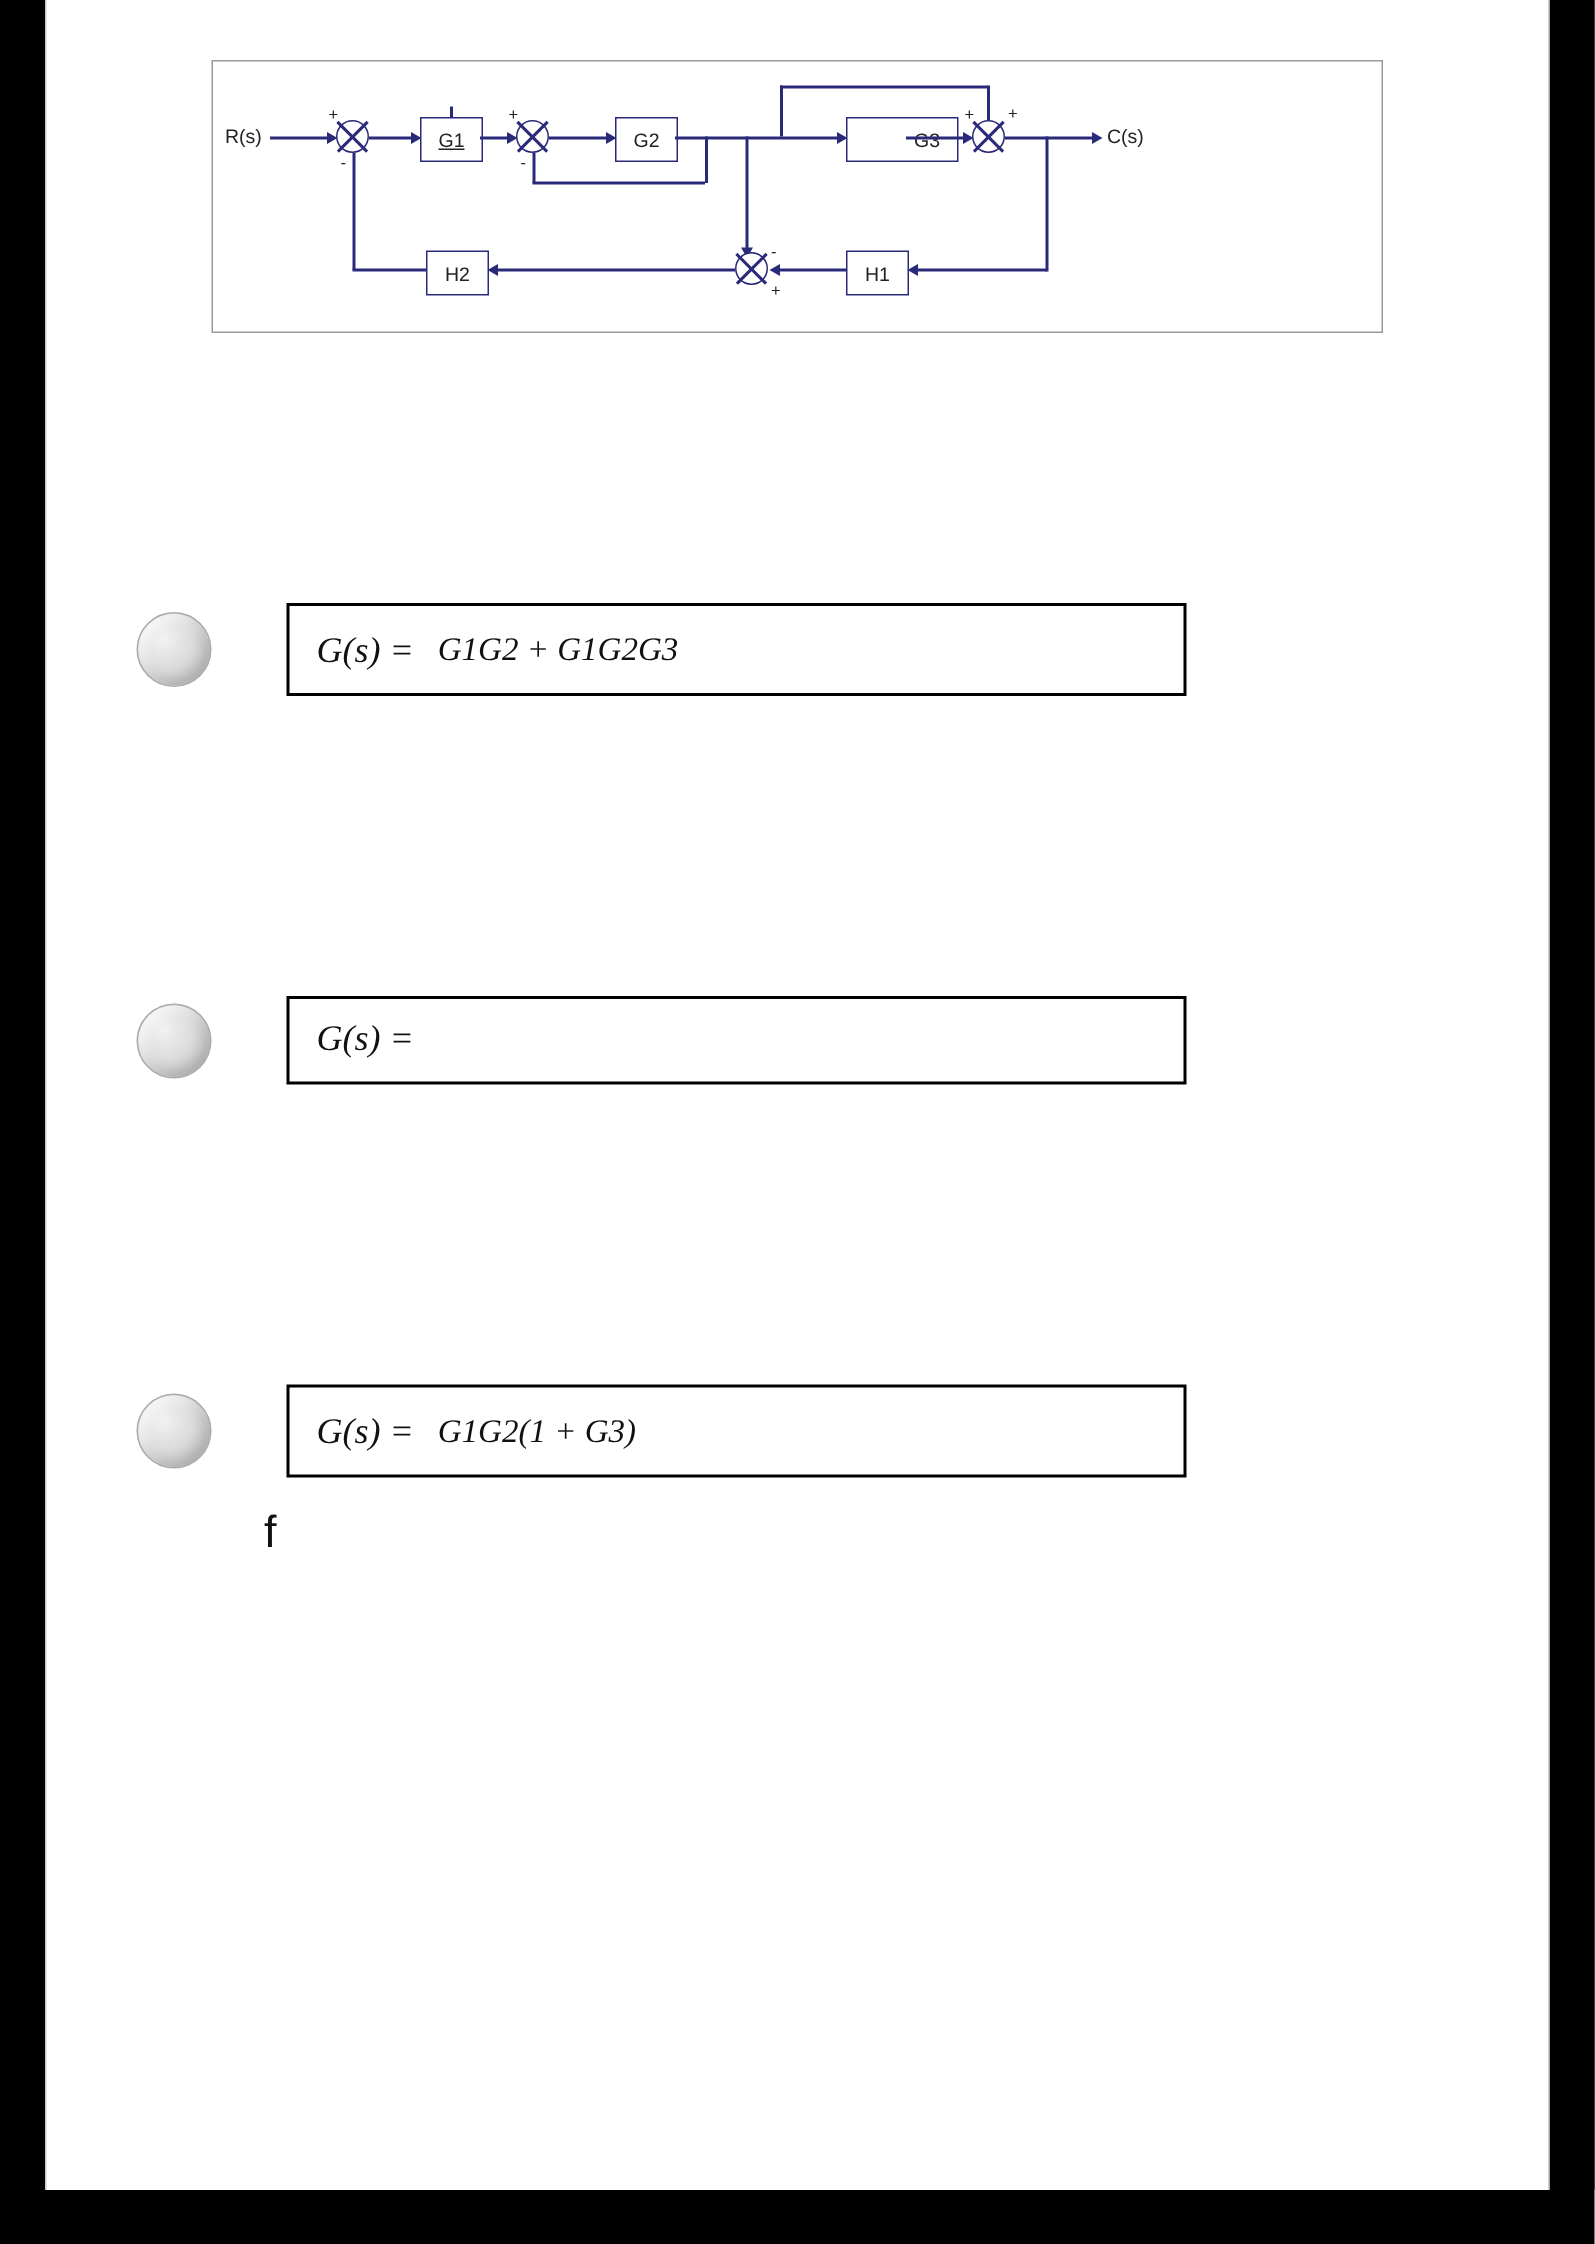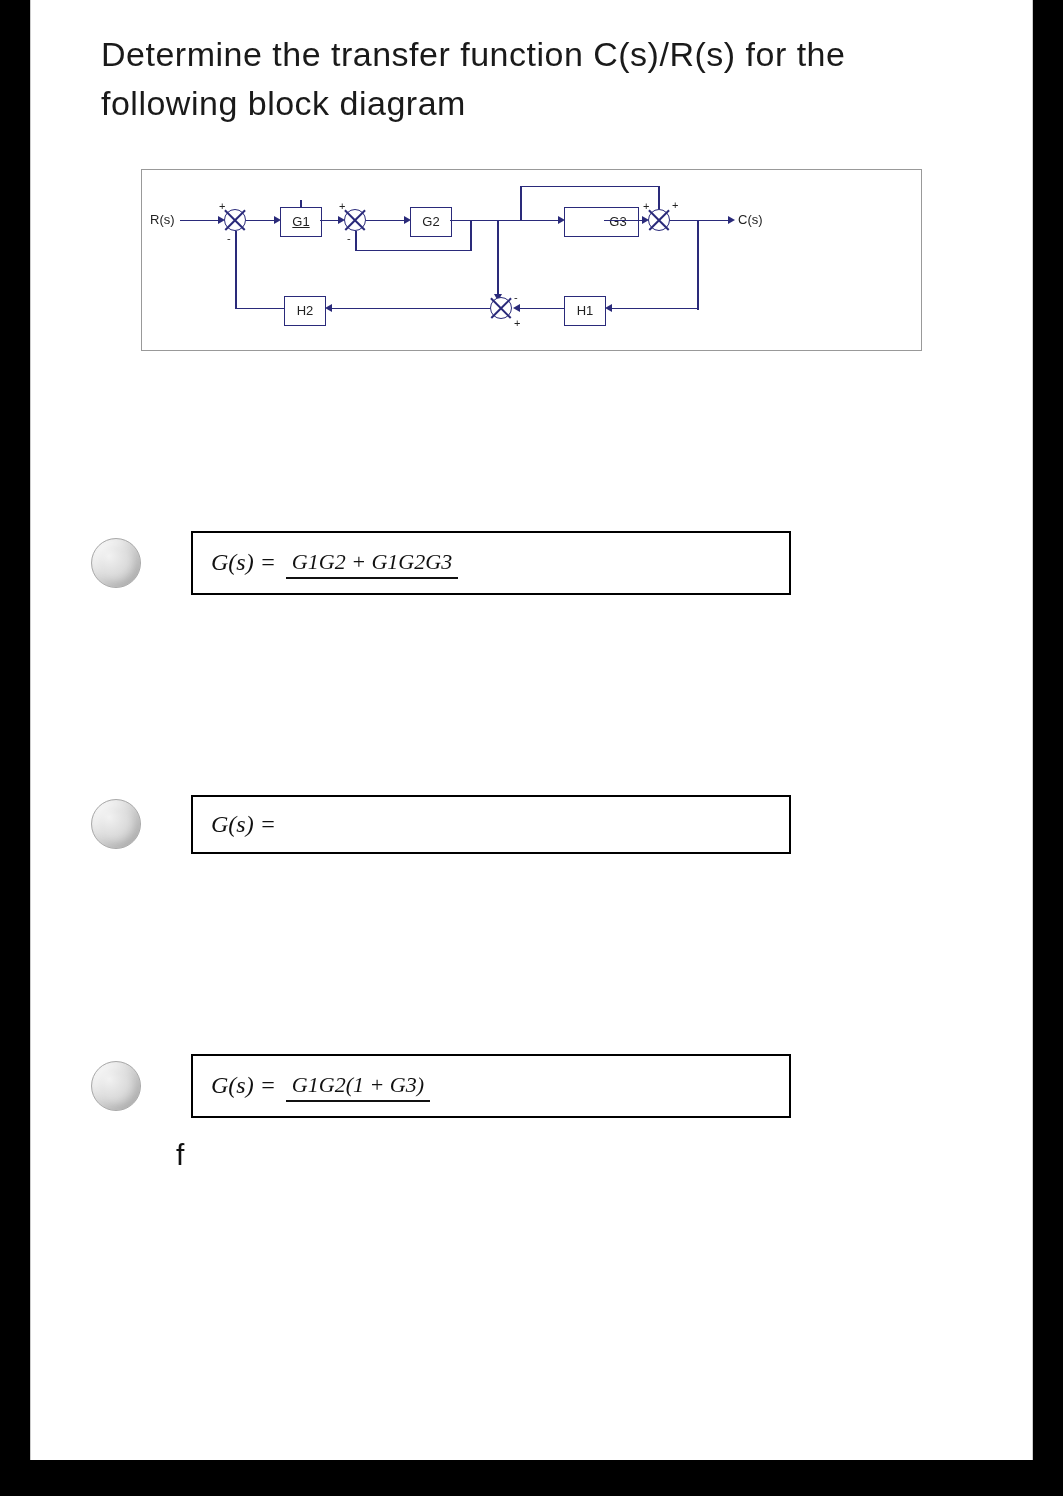--- a/index.html
+++ b/index.html
@@ -139,31 +139,31 @@
     box-shadow: inset -4px -4px 8px rgba(0,0,0,0.15), inset 4px 4px 8px rgba(255,255,255,0.7);
   }
   .option-box {
     border: 2.5px solid #000;
     padding: 14px 18px;
     min-width: 600px;
     box-sizing: border-box;
   }
   .eq {
     display: flex;
-    align-items: center;
+    align-items: flex-end;
     font-family: "Cambria Math", "Times New Roman", serif;
     font-style: italic;
     font-size: 24px;
     color: #111;
     white-space: nowrap;
   }
   .eq .lhs { margin-right: 10px; }
   .frac {
     display: inline-flex;
-    flex-direction: column;
+    flex-direction: row;
     align-items: center;
     font-style: italic;
   }
   .frac .num, .frac .den {
     padding: 2px 6px;
     text-align: center;
     font-size: 22px;
   }
   .frac .bar {
     align-self: stretch;
@@ -176,21 +176,20 @@
     margin-left: 115px;
     margin-top: 20px;
     color: #111;
   }
 </style>
 </head>
 <body>
 
 <div class="page">
 
-  <p class="question">Determine the transfer function C(s)/R(s) for the following block diagram</p>
 
   <div class="diagram-wrap">
     <div class="diagram">
 
       <div class="dtext" style="left:8px; top:42px;">R(s)</div>
       <div class="dline-h" style="left:38px; top:50px; width:40px;"></div>
       <div class="arrow-r" style="left:76px; top:46.5px;"></div>
 
       <div class="dsum" style="left:82px; top:39px;"></div>
       <div class="dsign" style="left:77px; top:31px;">+</div>

